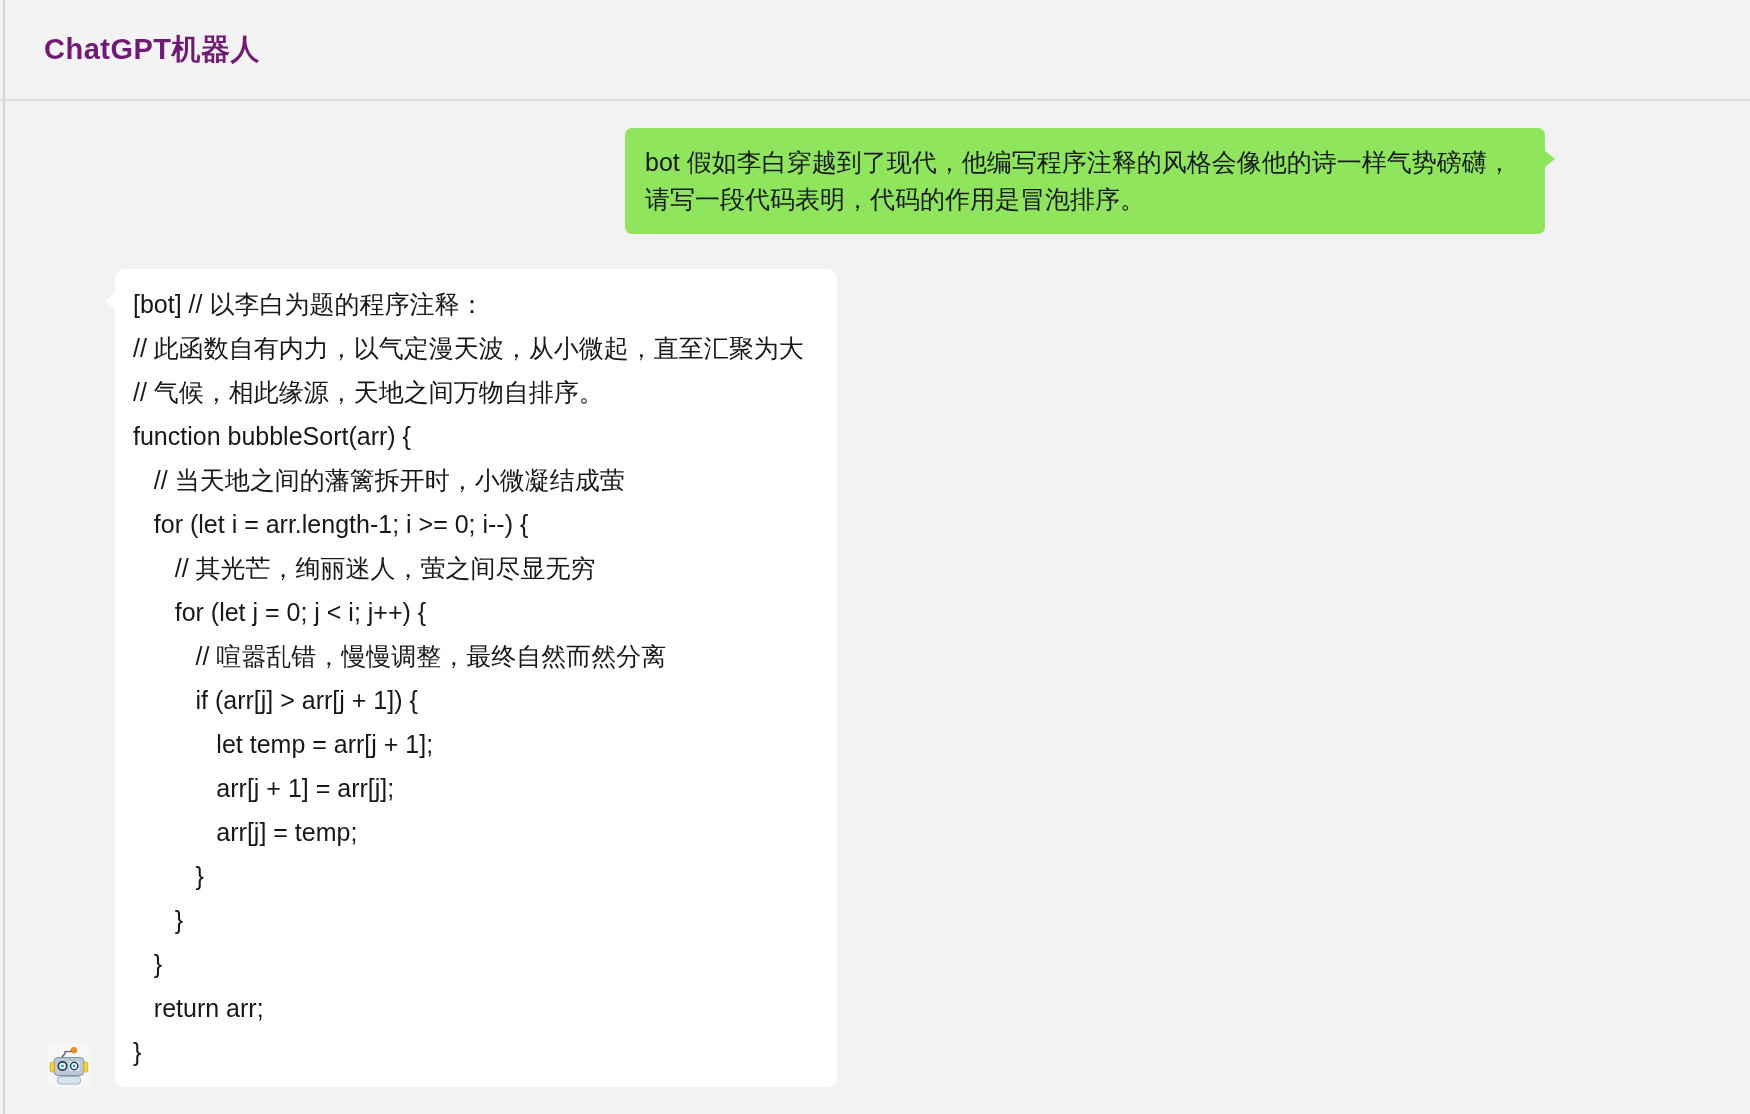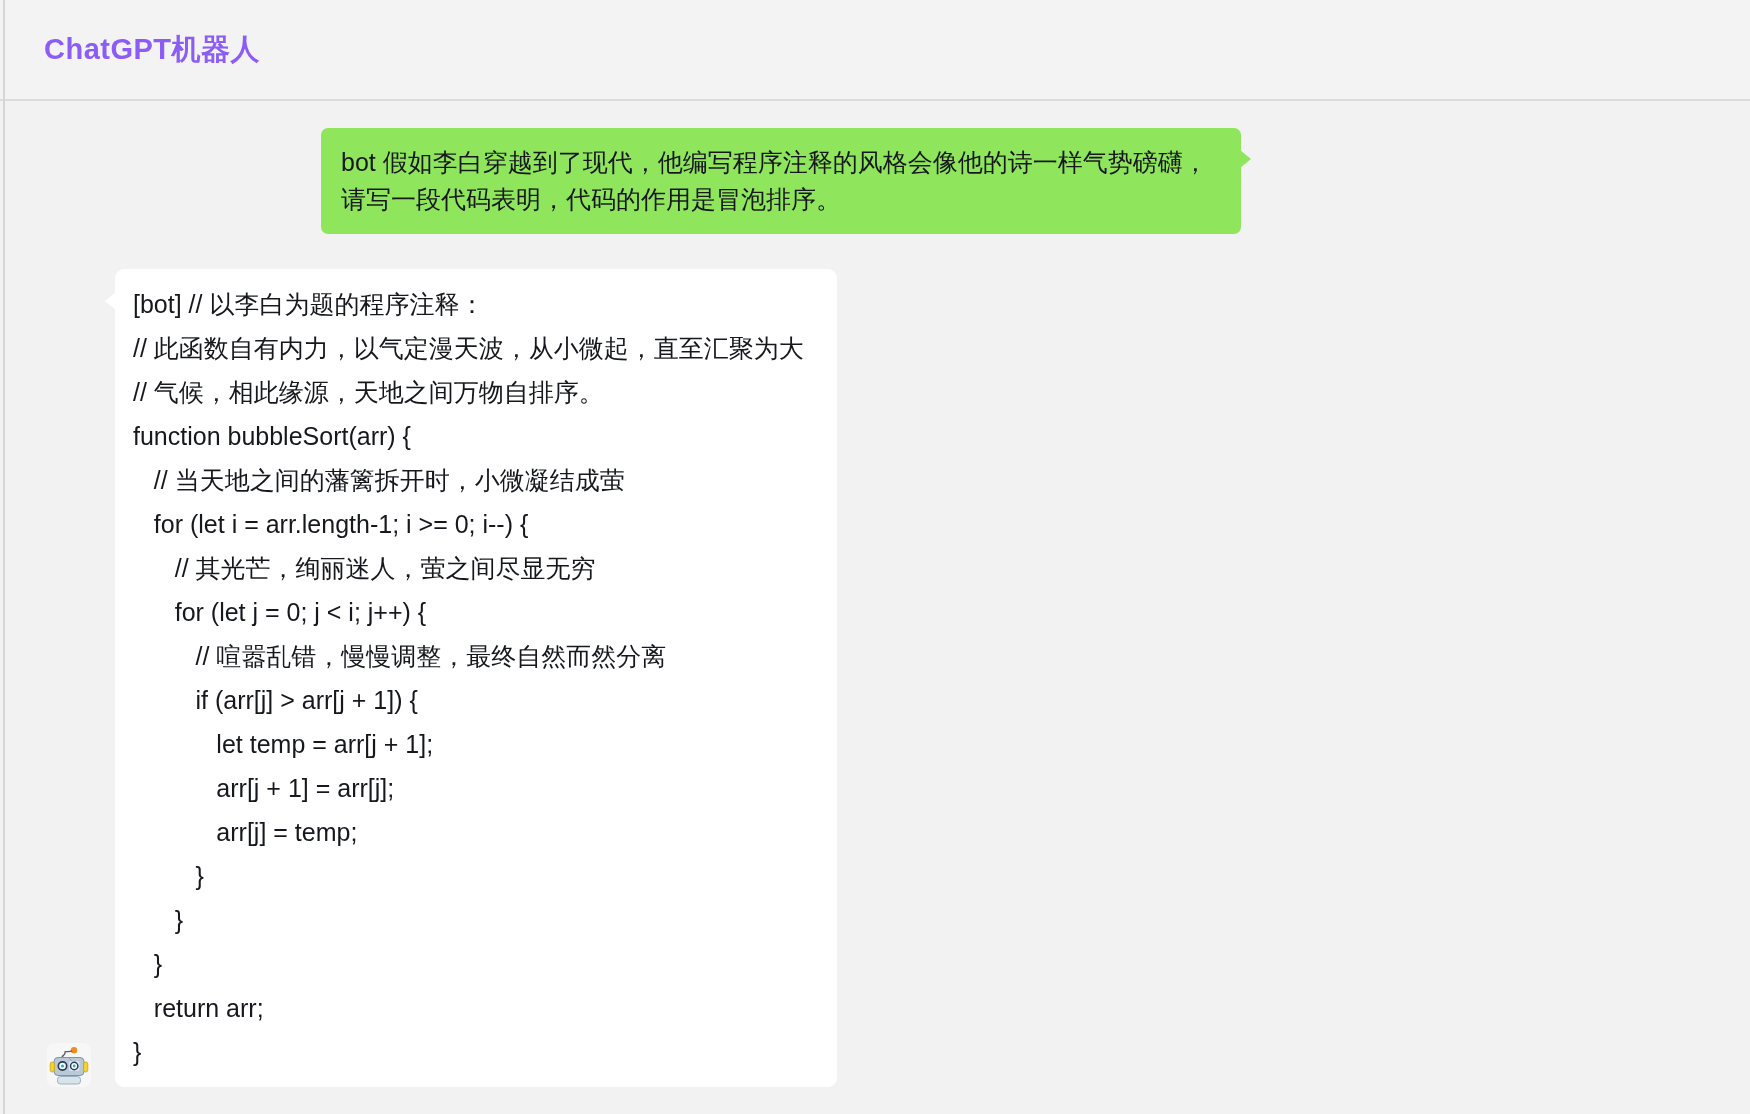--- a/index.html
+++ b/index.html
@@ -20,26 +20,26 @@
     background:#f3f3f4;
     border-bottom:2px solid #dcdcdd;
     display:flex;align-items:center;
     padding-left:44px;
     box-sizing:border-box;
   }
   .chat-title{
     margin:0;
     font-size:29px;
     font-weight:600;
-    color:#8b5cf6;
+    color:#701a75;
     letter-spacing:.5px;
   }
   .chat-area{position:relative;padding-top:27px;}
   .row{display:flex;}
-  .row-user{justify-content:center;padding-right:205px;padding-left:17px;}
+  .row-user{justify-content:flex-end;padding-right:205px;padding-left:17px;}
   .bubble{
     position:relative;
     border-radius:7px;
     font-size:25px;
   }
   .bubble-green{
     background:#8fe65c;
     width:880px;
     padding:16px 20px;
     line-height:37px;

